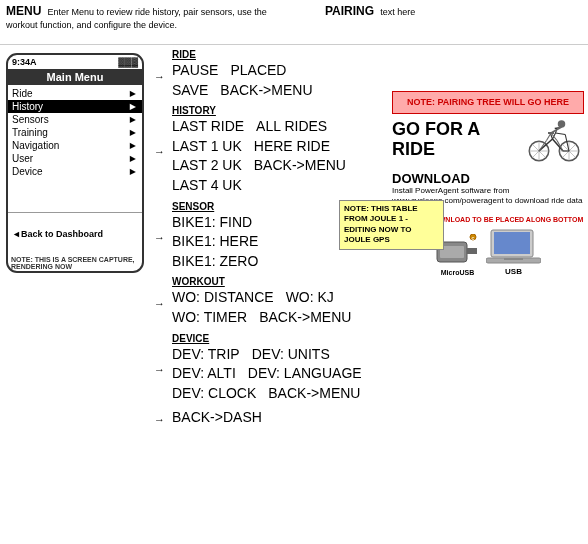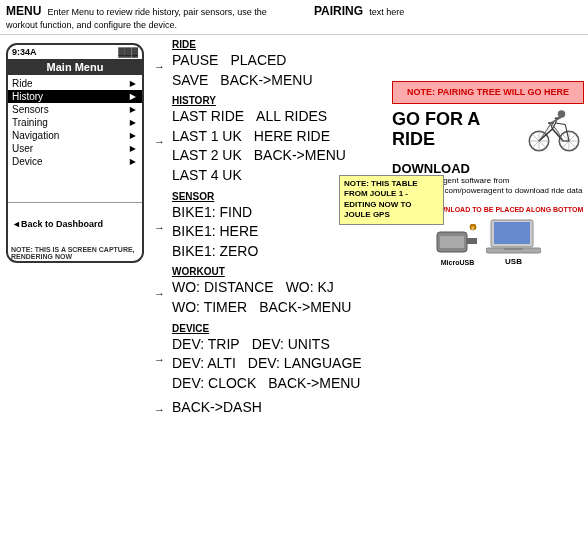--- a/index.html
+++ b/index.html
@@ -10,23 +10,23 @@
       font-size: 11px;
       background: #fff;
       overflow: hidden;
       position: relative;
     }
 
     
     .header-bar {
       display: flex;
       align-items: flex-start;
-      padding: 4px 6px 4px 6px;
+      padding: 4px 6px 14px 6px;
       border-bottom: 1px solid #ccc;
-      gap: 8px;
+      gap: 19px;
     }
     .header-menu-section {
       flex: 0 0 auto;
       max-width: 290px;
     }
     .header-menu-title {
       font-weight: bold;
       font-size: 12px;
       display: inline;
     }
@@ -327,21 +327,21 @@
           </div>
         <div class="section-row">
             <span>BIKE1: HERE</span>
           </div>
         <div class="section-row">
             <span>BIKE1: ZERO</span>
           </div>
       </div>
     </div>
 
-    <div style="position:absolute; left:195px; top:140px; background:#ffff99; border:1px solid #888; padding:3px 4px; font-size:8px; font-weight:bold; width:105px; line-height:1.3; z-index:5;">
+    <div style="position:absolute; left:195px; top:155px; background:#ffff99; border:1px solid #888; padding:3px 4px; font-size:8px; font-weight:bold; width:105px; line-height:1.3; z-index:5;">
       <span>NOTE: THIS TABLE FROM JOULE 1 - EDITING NOW TO JOULE GPS</span>
     </div>
 
     <div class="menu-section" style="position:relative; margin-bottom:5px;">
       <div class="arrow-indicator">→</div>
       <div class="section-title">WORKOUT</div>
       <div class="section-rows">
         <div class="section-row">
             <span>WO: DISTANCE</span>
             <span>WO: KJ</span>

